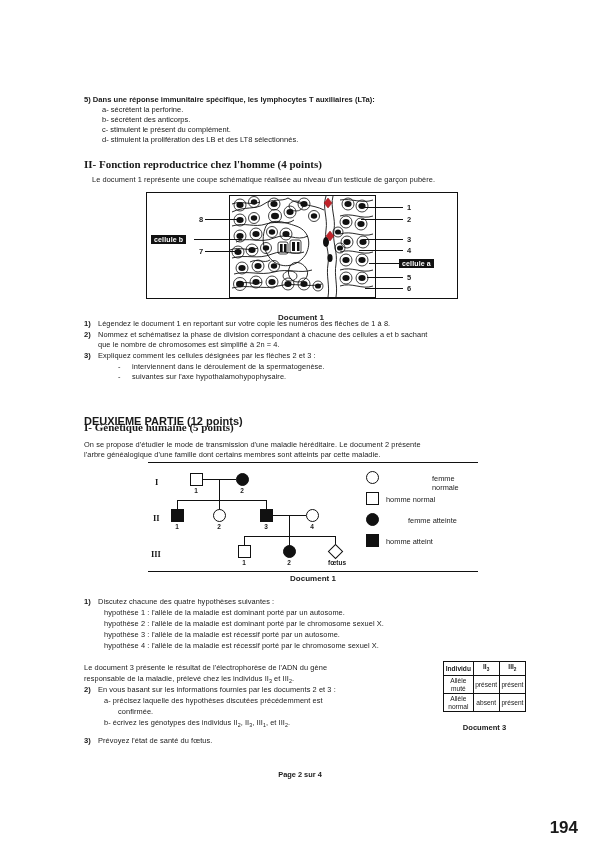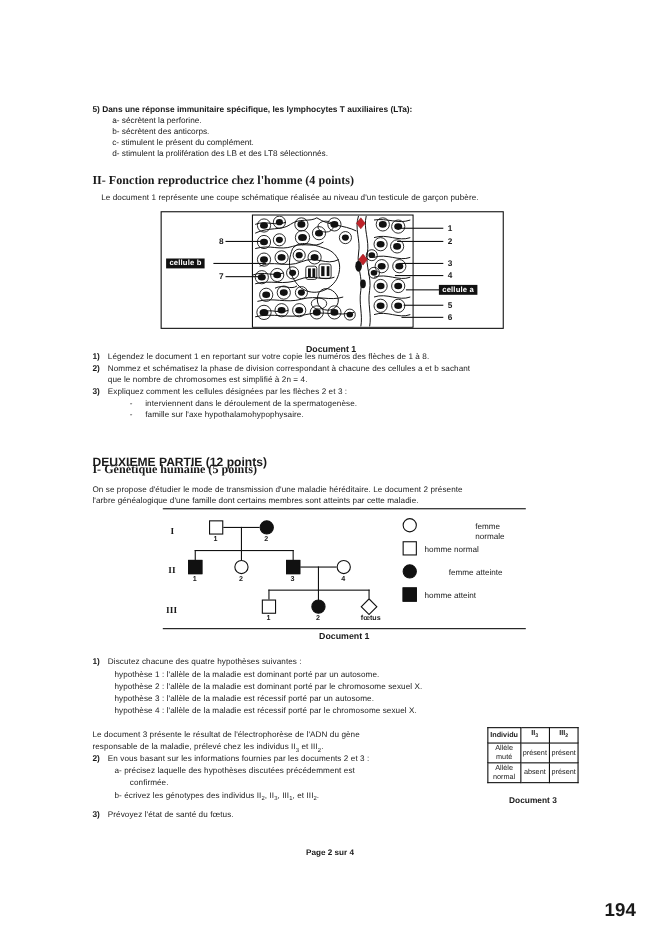--- a/index.html
+++ b/index.html
@@ -255,21 +255,21 @@
 
   <span class="q-num" style="left:84px;top:330px;">2)</span>
   <div class="txt" style="left:98px;top:330px;width:430px;">Nommez  et schématisez la phase de division correspondant à chacune des cellules a et b sachant</div>
   <div class="txt" style="left:98px;top:340px;width:430px;">que le nombre de chromosomes est simplifié à 2n = 4.</div>
 
   <span class="q-num" style="left:84px;top:351px;">3)</span>
   <div class="txt" style="left:98px;top:351px;width:430px;">Expliquez comment les cellules désignées par les flèches 2 et 3 :</div>
   <div class="txt" style="left:118px;top:362px;">-</div>
   <div class="txt" style="left:132px;top:362px;width:400px;">interviennent dans le déroulement de la spermatogenèse.</div>
   <div class="txt" style="left:118px;top:372px;">-</div>
-  <div class="txt" style="left:132px;top:372px;width:400px;">famille sur l'axe hypothalamohypophysaire.</div>
+  <div class="txt" style="left:132px;top:372px;width:400px;">suivantes sur l'axe hypothalamohypophysaire.</div>
 
   <div class="h-sec2" style="left:84px;top:415px;">DEUXIEME PARTIE (12 points)</div>
   <div class="h-sub" style="left:84px;top:421px;">I-   Génétique humaine (5 points)</div>
   <div class="txt" style="left:84px;top:440px;width:440px;">On se propose d'étudier le mode de transmission d'une maladie héréditaire. Le document 2 présente</div>
   <div class="txt" style="left:84px;top:450px;width:440px;">l'arbre généalogique d'une famille dont certains membres sont atteints par cette maladie.</div>
 
   <div id="doc2">
 
     <span class="gen" style="left:7px;top:14px;">I</span>
     <span class="gen" style="left:5px;top:50px;">II</span>

